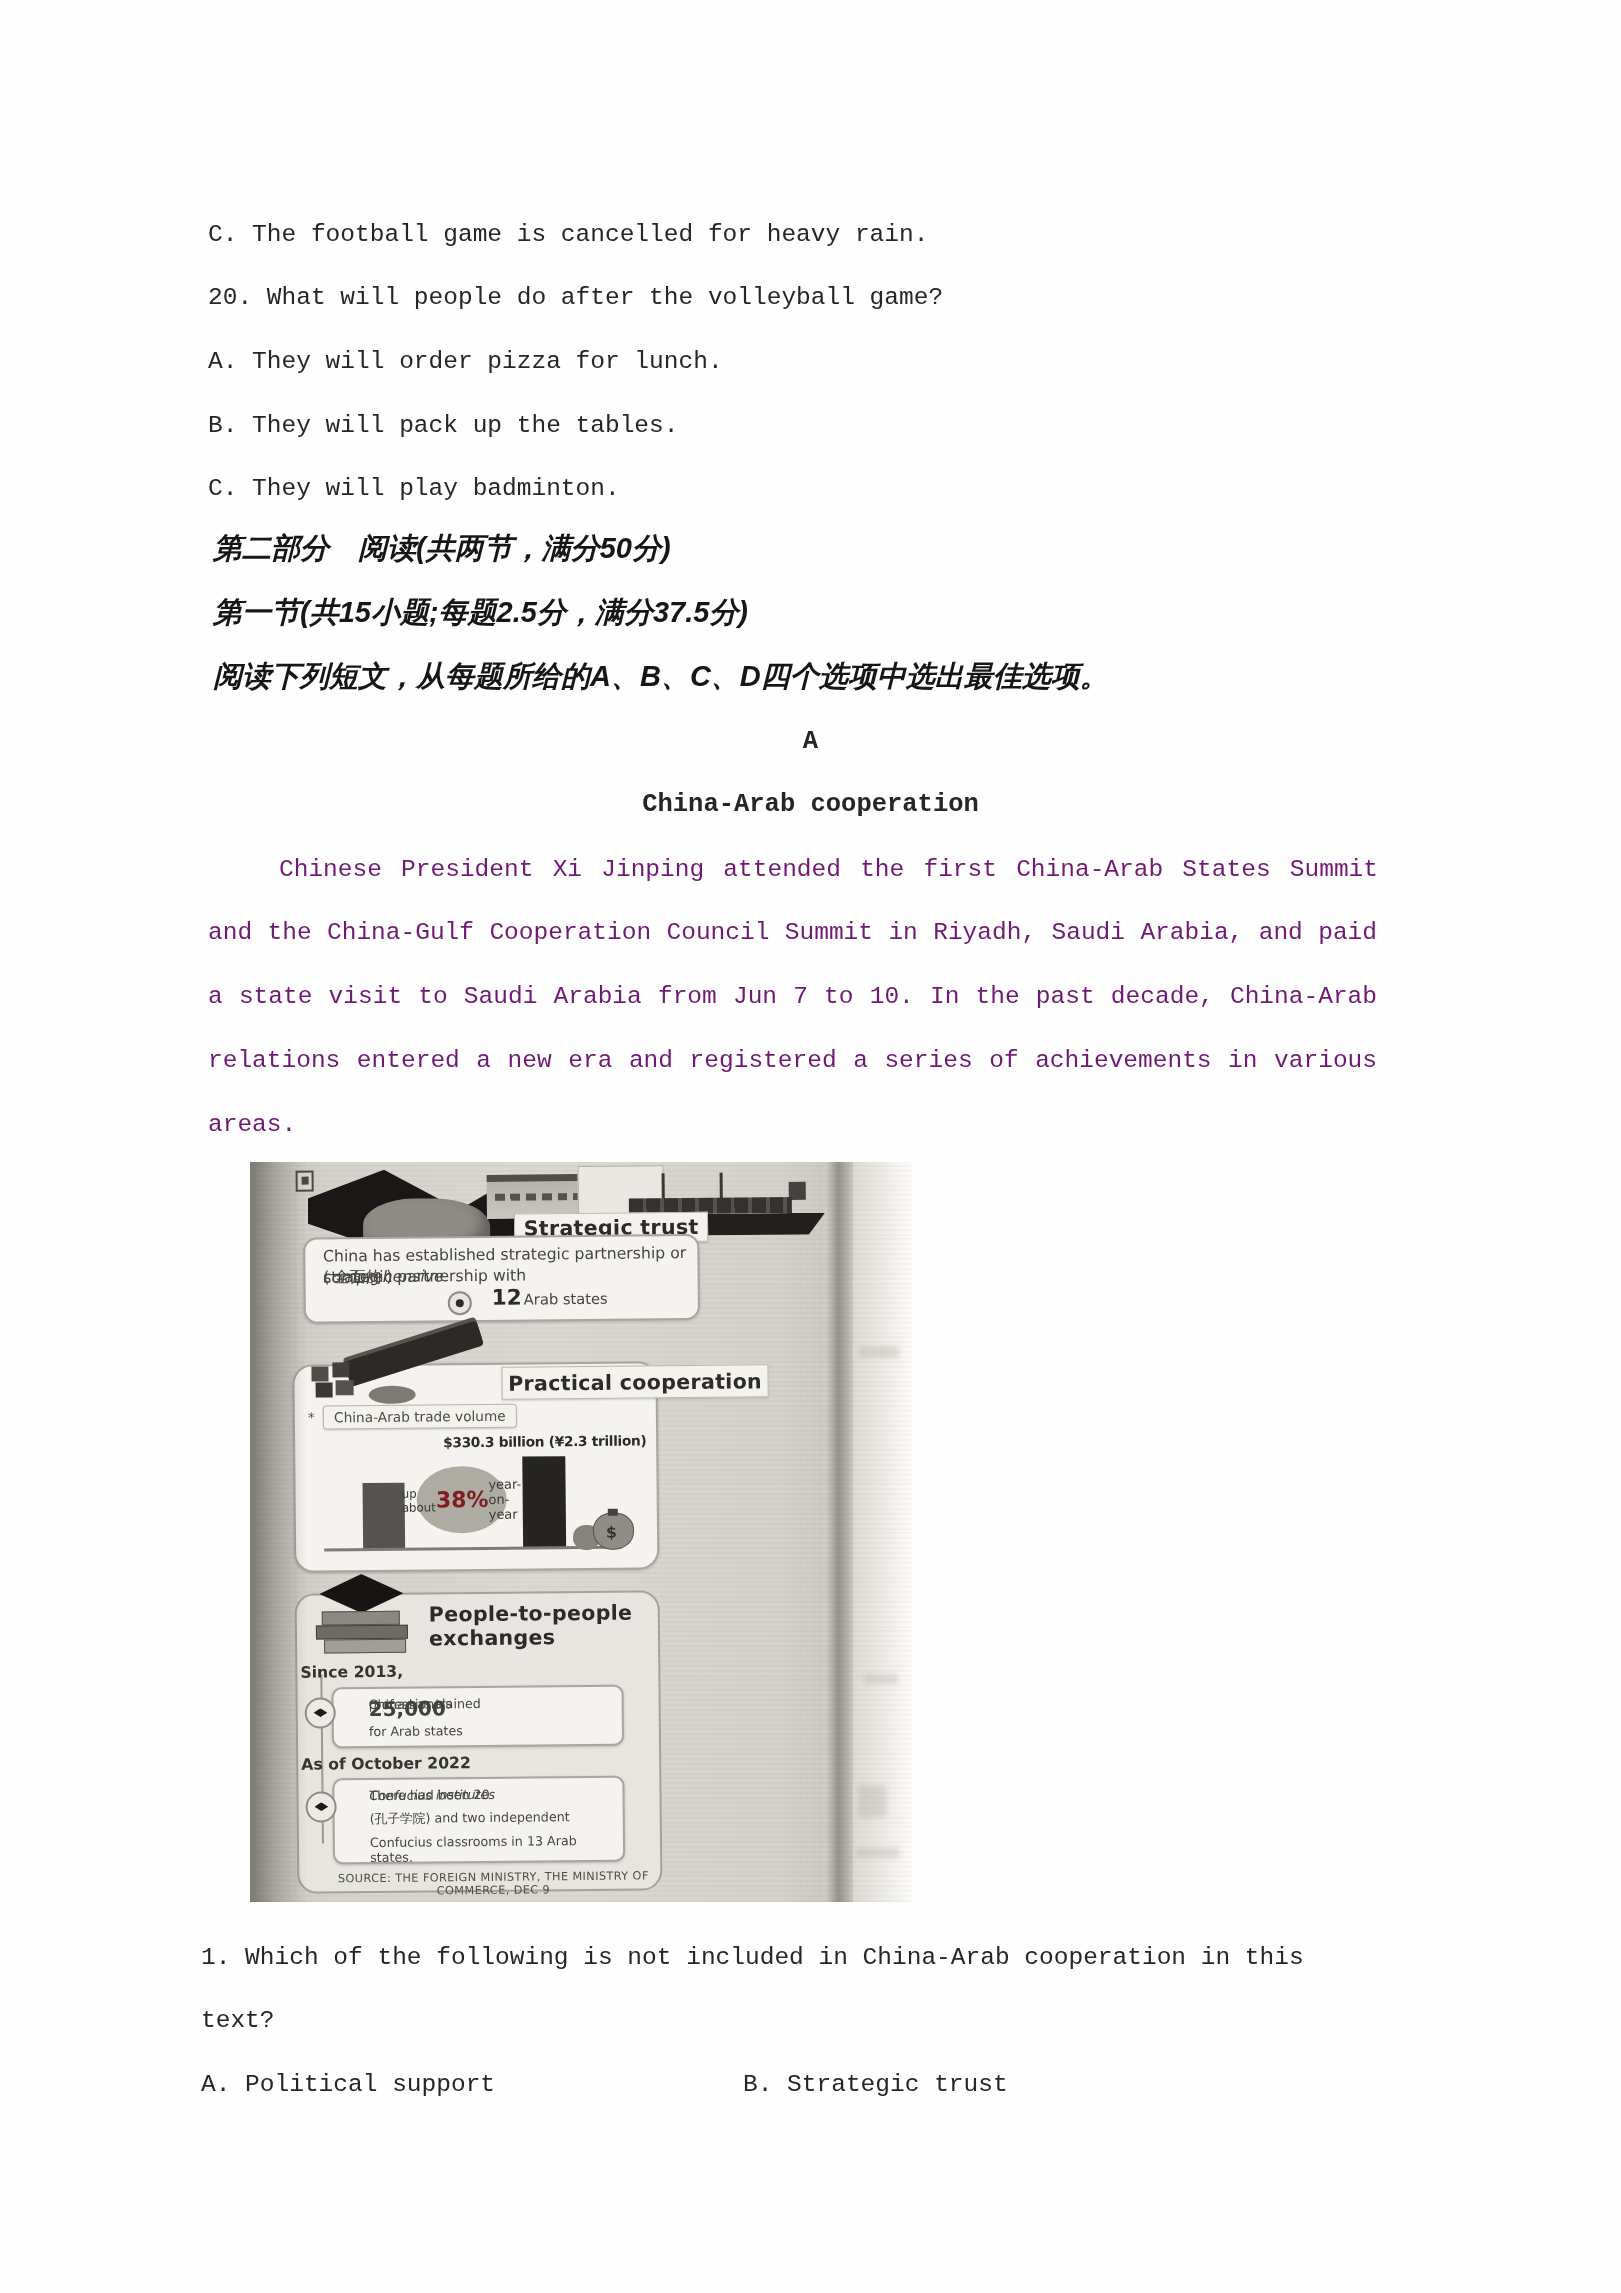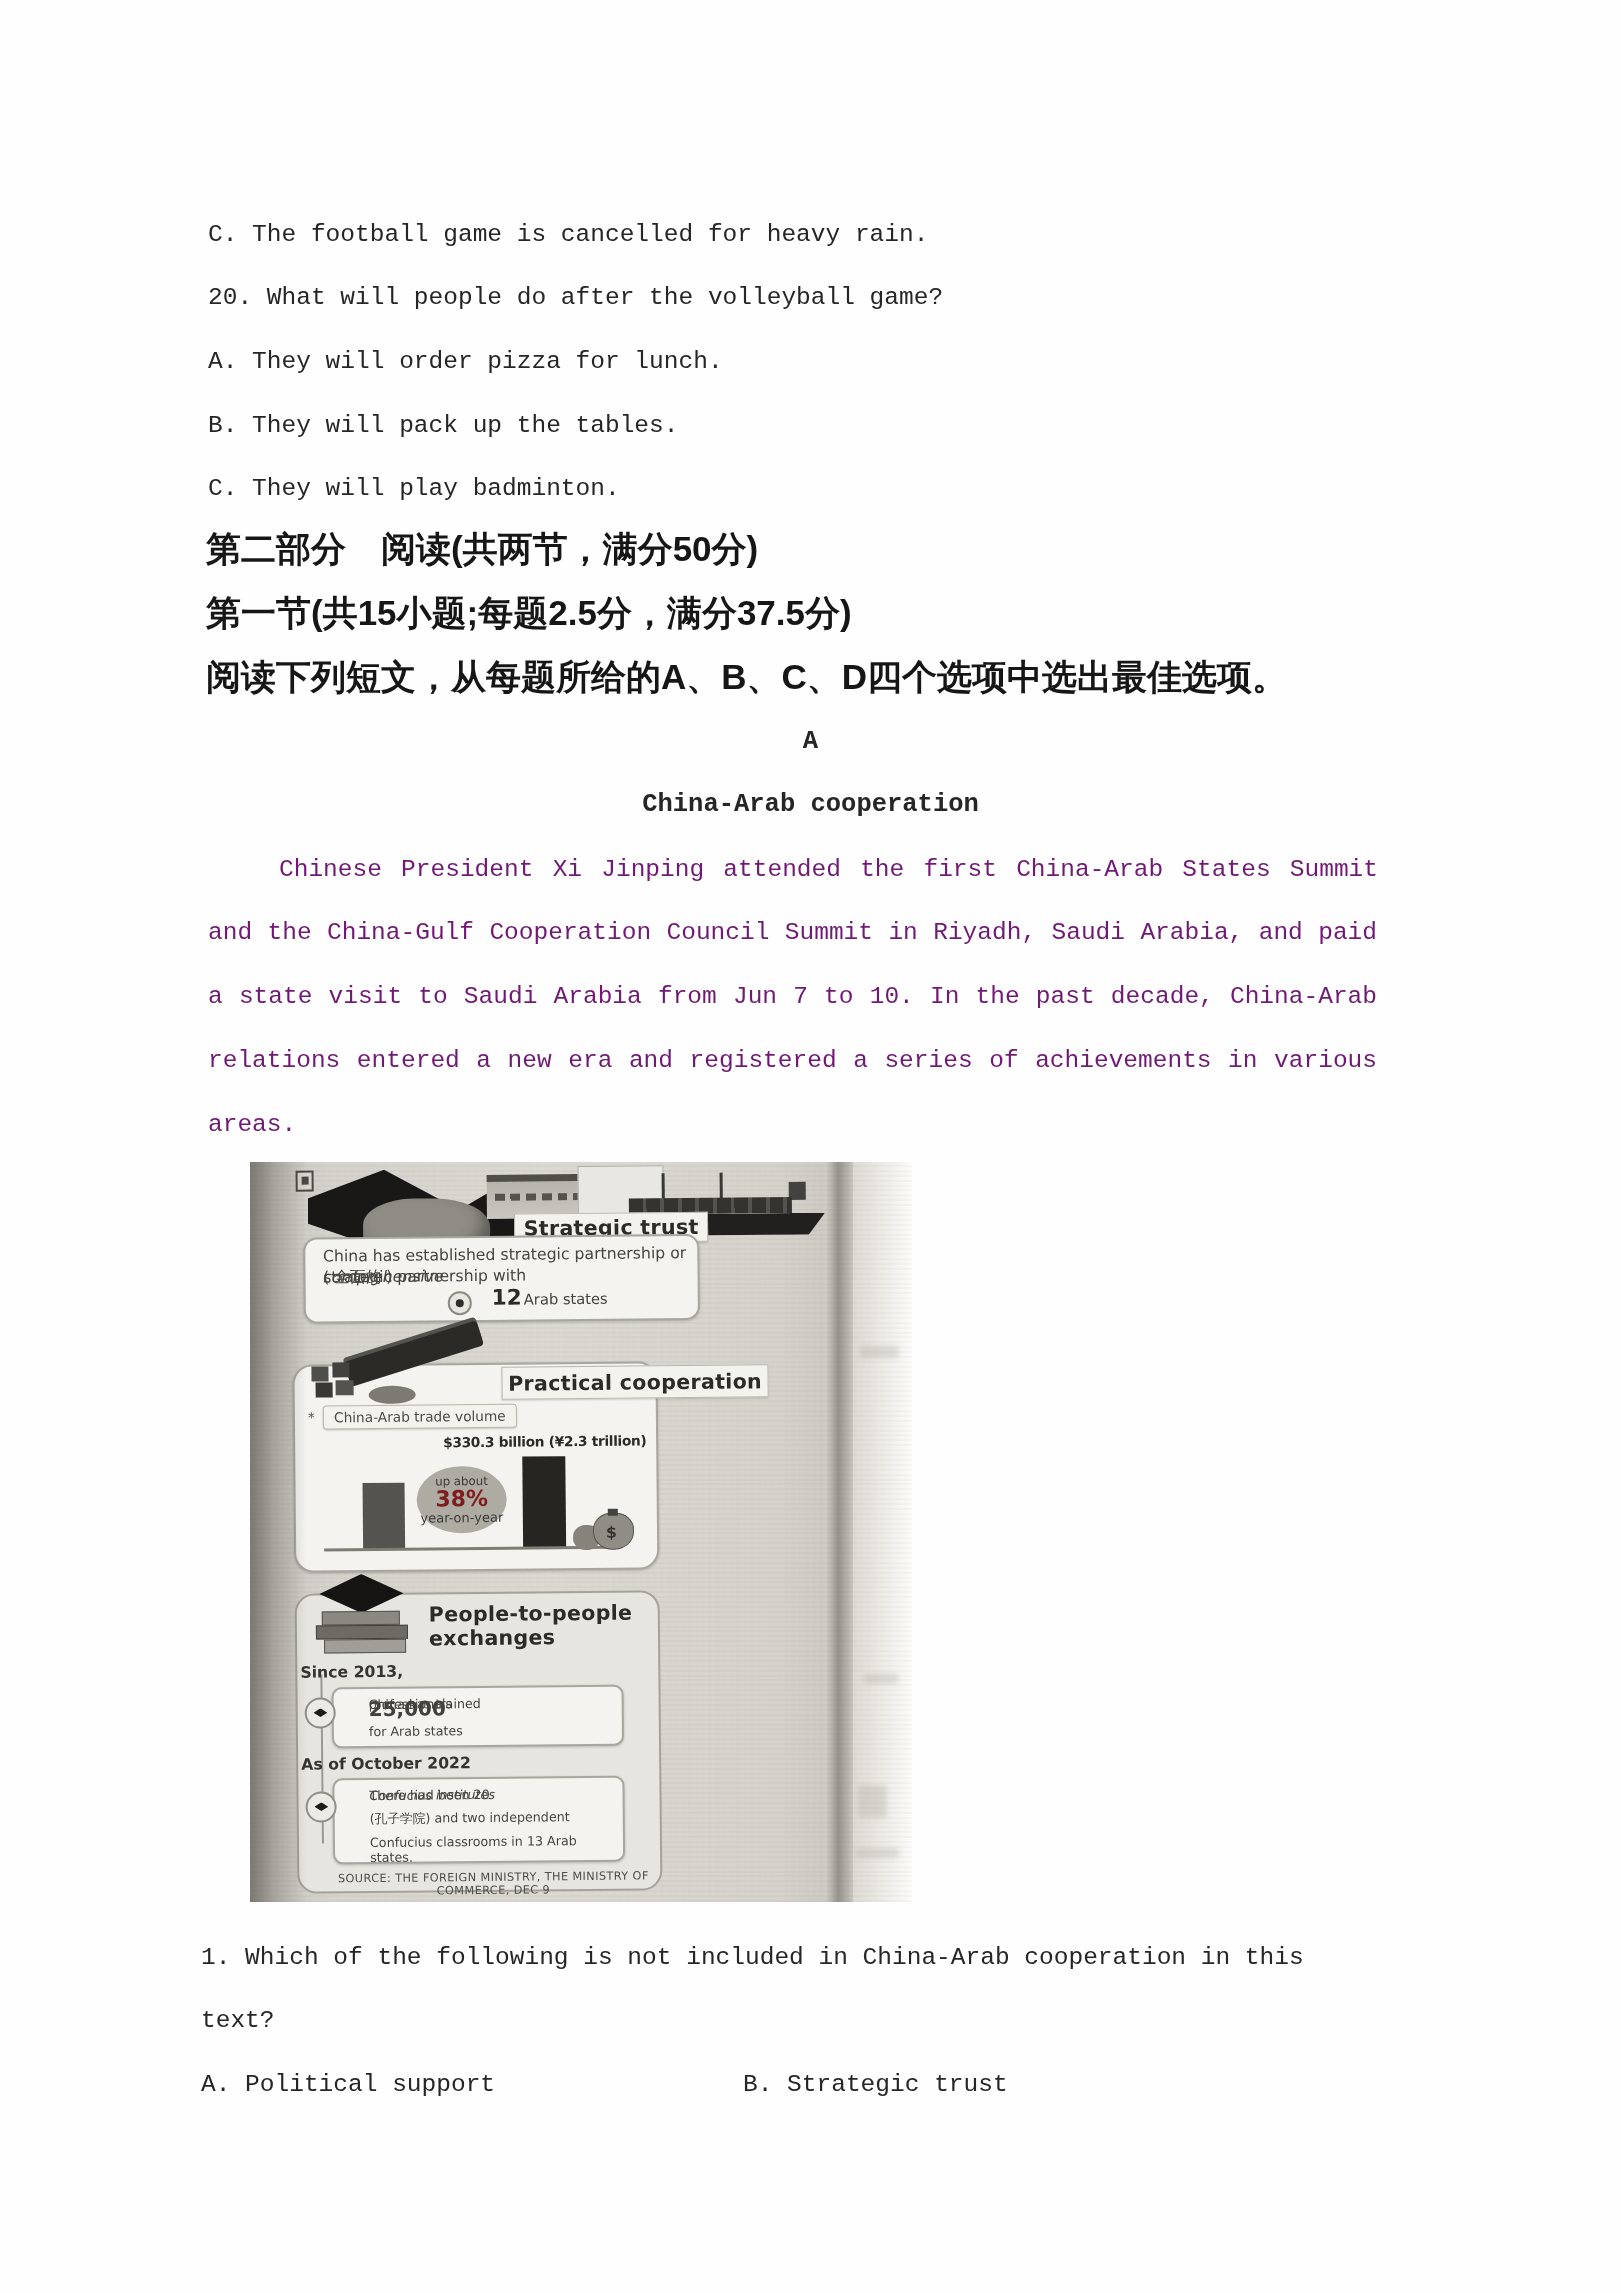--- a/index.html
+++ b/index.html
@@ -1,20 +1,20 @@
 <!DOCTYPE html>
 <html><head>
 <meta charset="utf-8">
 <style>
   html,body{margin:0;padding:0;}
   body{width:1621px;height:2294px;position:relative;background:#fefefe;overflow:hidden;}
   .mono{position:absolute;left:208px;font-family:"Liberation Mono","DejaVu Sans Mono",monospace;
         font-size:24.5px;line-height:33px;color:#262626;white-space:pre;}
-  .cnh{position:absolute;left:206px;font-family:"Liberation Sans","DejaVu Sans",sans-serif;
-       font-weight:700;font-size:35px;line-height:37px;color:#161616;white-space:pre;}
+  .cnh{position:absolute;left:213px;font-family:"Liberation Sans","DejaVu Sans",sans-serif;
+       font-weight:700;font-size:29px;line-height:37px;color:#161616;white-space:pre;font-style:italic;}
   .center{left:0;width:1621px;text-align:center;font-weight:700;font-size:25.5px;}
   .pline{position:absolute;left:208px;width:1169px;font-family:"Liberation Mono","DejaVu Sans Mono",monospace;
          font-size:24.5px;line-height:33px;color:#701a75;text-align:justify;text-align-last:justify;}
   .pline.first{padding-left:71px;width:1099px;}
   .pline.last{text-align-last:left;}
   
   #photo{position:absolute;left:250px;top:1162px;width:662px;height:740px;
          background:linear-gradient(90deg,#a8a59e 0,#c9c6c0 24.5px,#d5d2cc 78px,#dbd8d2 294px,
                     #d5d2cb 529px,#cdcac3 573px,#ddd9d3 603px,#eeece7 635px,#fcfbf9 662px);}
   #photo .grain{position:absolute;inset:0;pointer-events:none;
@@ -122,21 +122,21 @@
     <div class="tbox" style="left:74px;top:241px;width:194px;height:23.5px;border-radius:3.9px;">
       <span style="position:static;font-size:13.7px;color:#4a4944;">China-Arab trade volume</span>
     </div>
     <span style="left:194px;top:271px;font-size:13.7px;font-weight:700;letter-spacing:-0.3px;color:#2b2a27;">$330.3 billion (¥2.3 trillion)</span>
 
     <div style="left:74px;top:294px;width:284px;height:92px;">
       <span class="bar" style="left: 39px; width: 42px; background: rgb(85, 83, 79); height: 67px;"></span>
       <span class="bar" style="left: 199px; width: 43px; background: rgb(38, 37, 34); height: 92px;"></span>
     </div>
     <div style="left:74px;top:384px;width:284px;height:2.9px;background:#7f7c75;"></div>
-    <div style="left:167px;top:303px;width:90px;height:67px;background:#aeaba3;border-radius:50%;display:flex;flex-direction:column;align-items:center;justify-content:center;">
+    <div style="left:167px;top:303px;width:90px;height:67px;background:#aeaba3;border-radius:50%;display:flex;flex-direction:row;align-items:center;justify-content:center;">
       <span style="position:static;font-size:11.8px;color:#3a3935;">up about</span>
       <span style="position:static;font-size:22px;font-weight:700;color:#7f1d1d;line-height:21.6px;">38%</span>
       <span style="position:static;font-size:13px;color:#3a3935;">year-on-year</span>
     </div>
     <div style="left:323px;top:351px;width:65px;height:39px;">
       <span style="left:0;top:11.8px;width:27.4px;height:25.5px;background:#86837c;border-radius:45%;"></span>
       <span style="left:19.6px;top:0;width:41px;height:37px;background:#908d86;border:1px solid #55534e;border-radius:45% 45% 48% 48%;"></span>
       <span style="left:35px;top:-3.9px;width:9.8px;height:6.9px;background:#44423e;"></span>
       <span style="left:33px;top:9.8px;font-size:15.7px;font-weight:700;color:#33322e;">$</span>
     </div>

